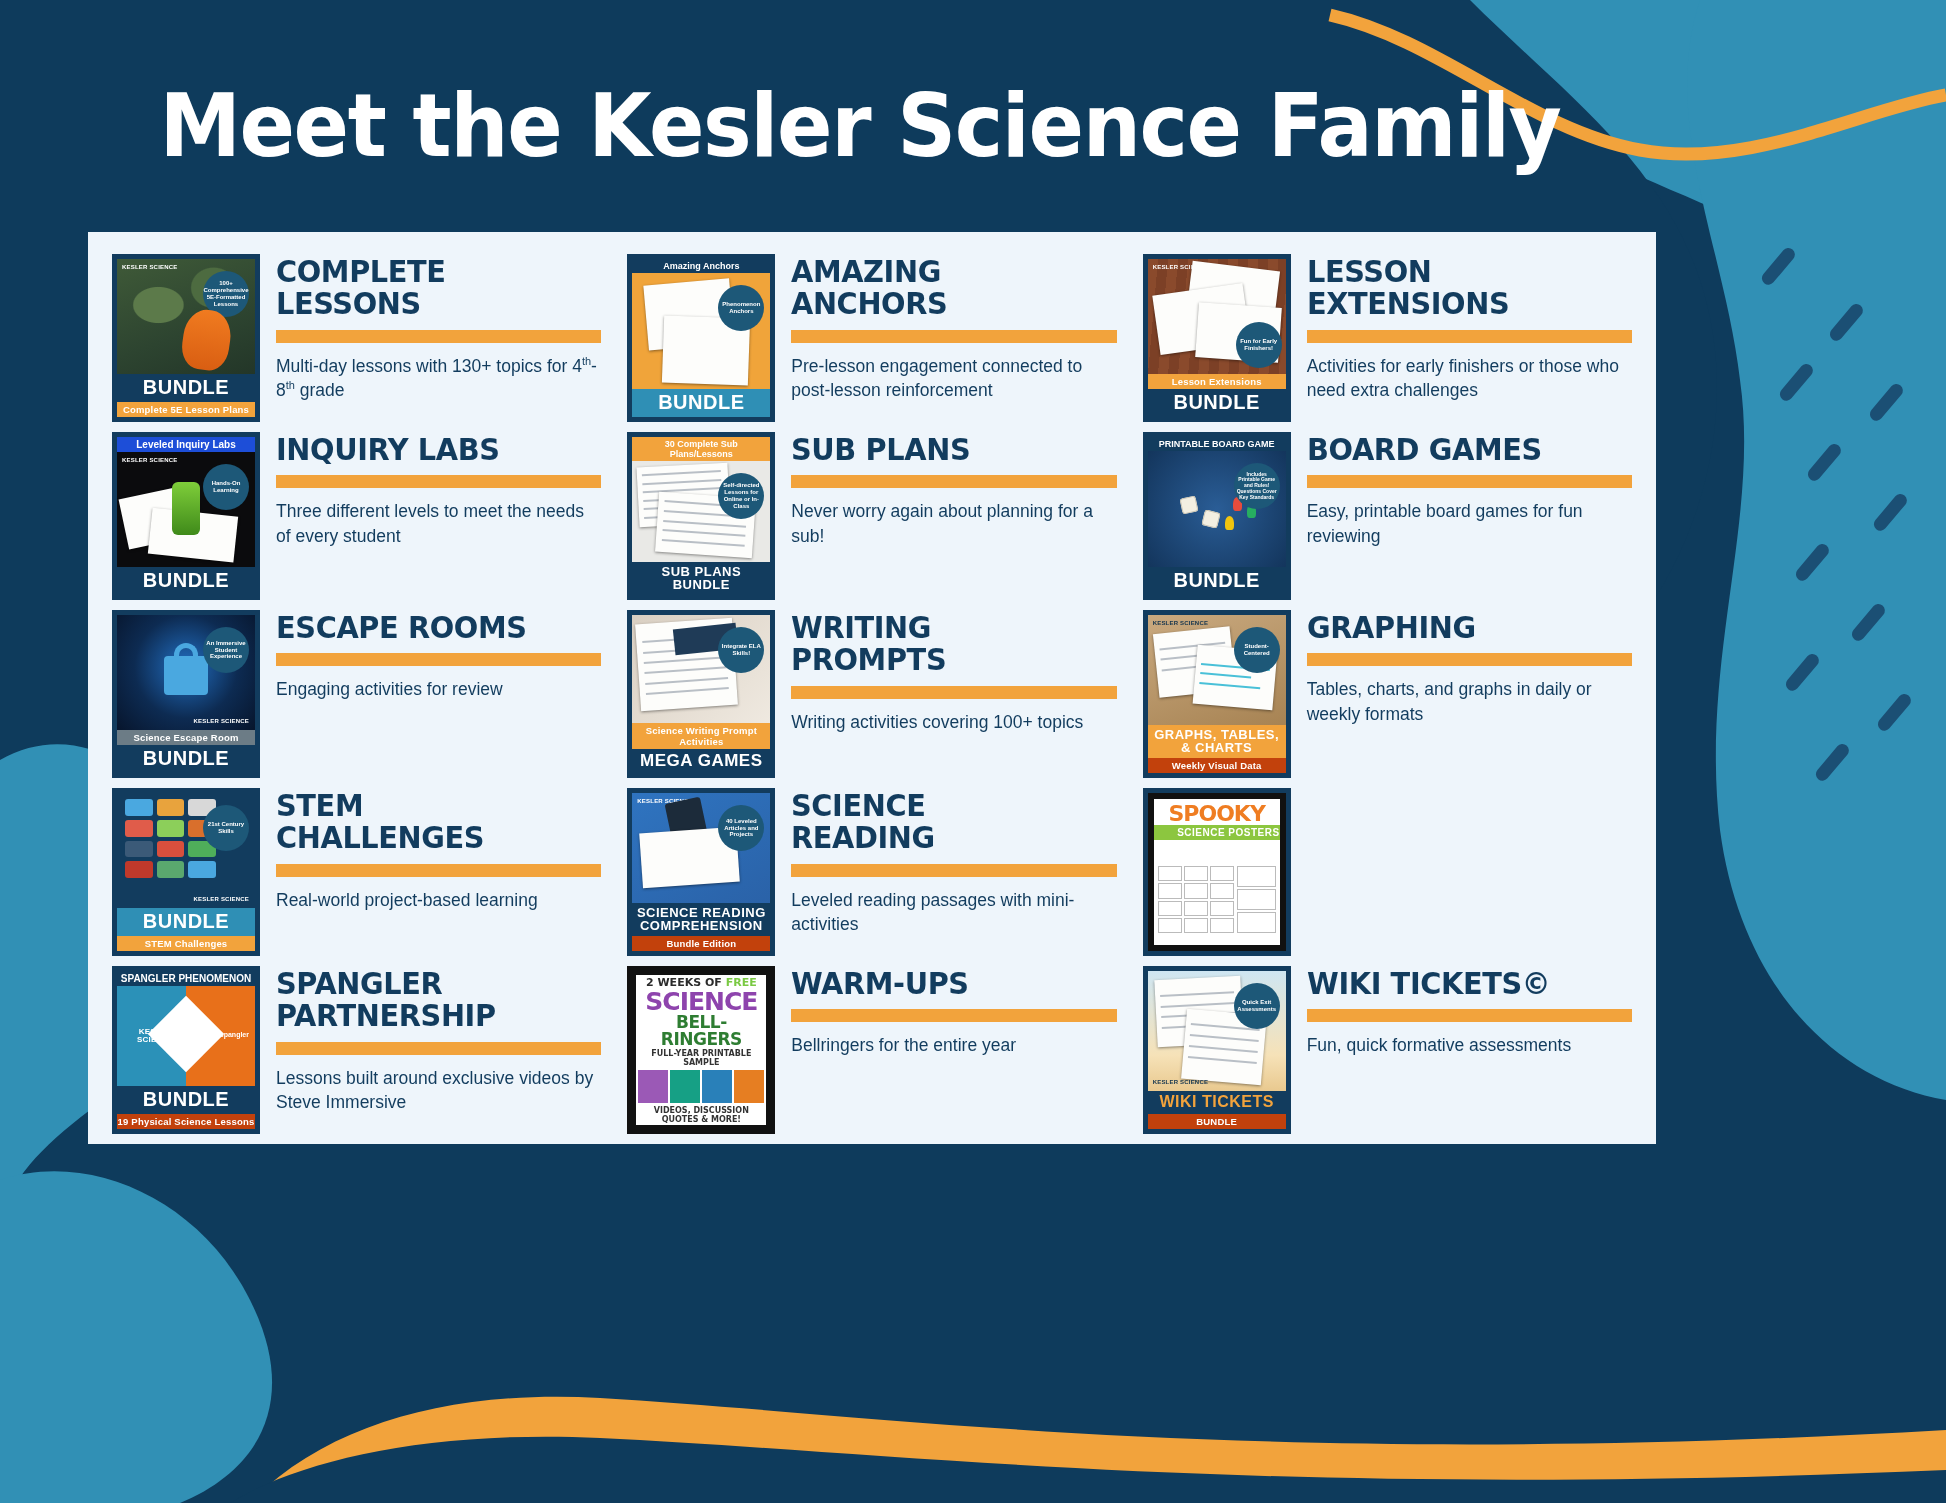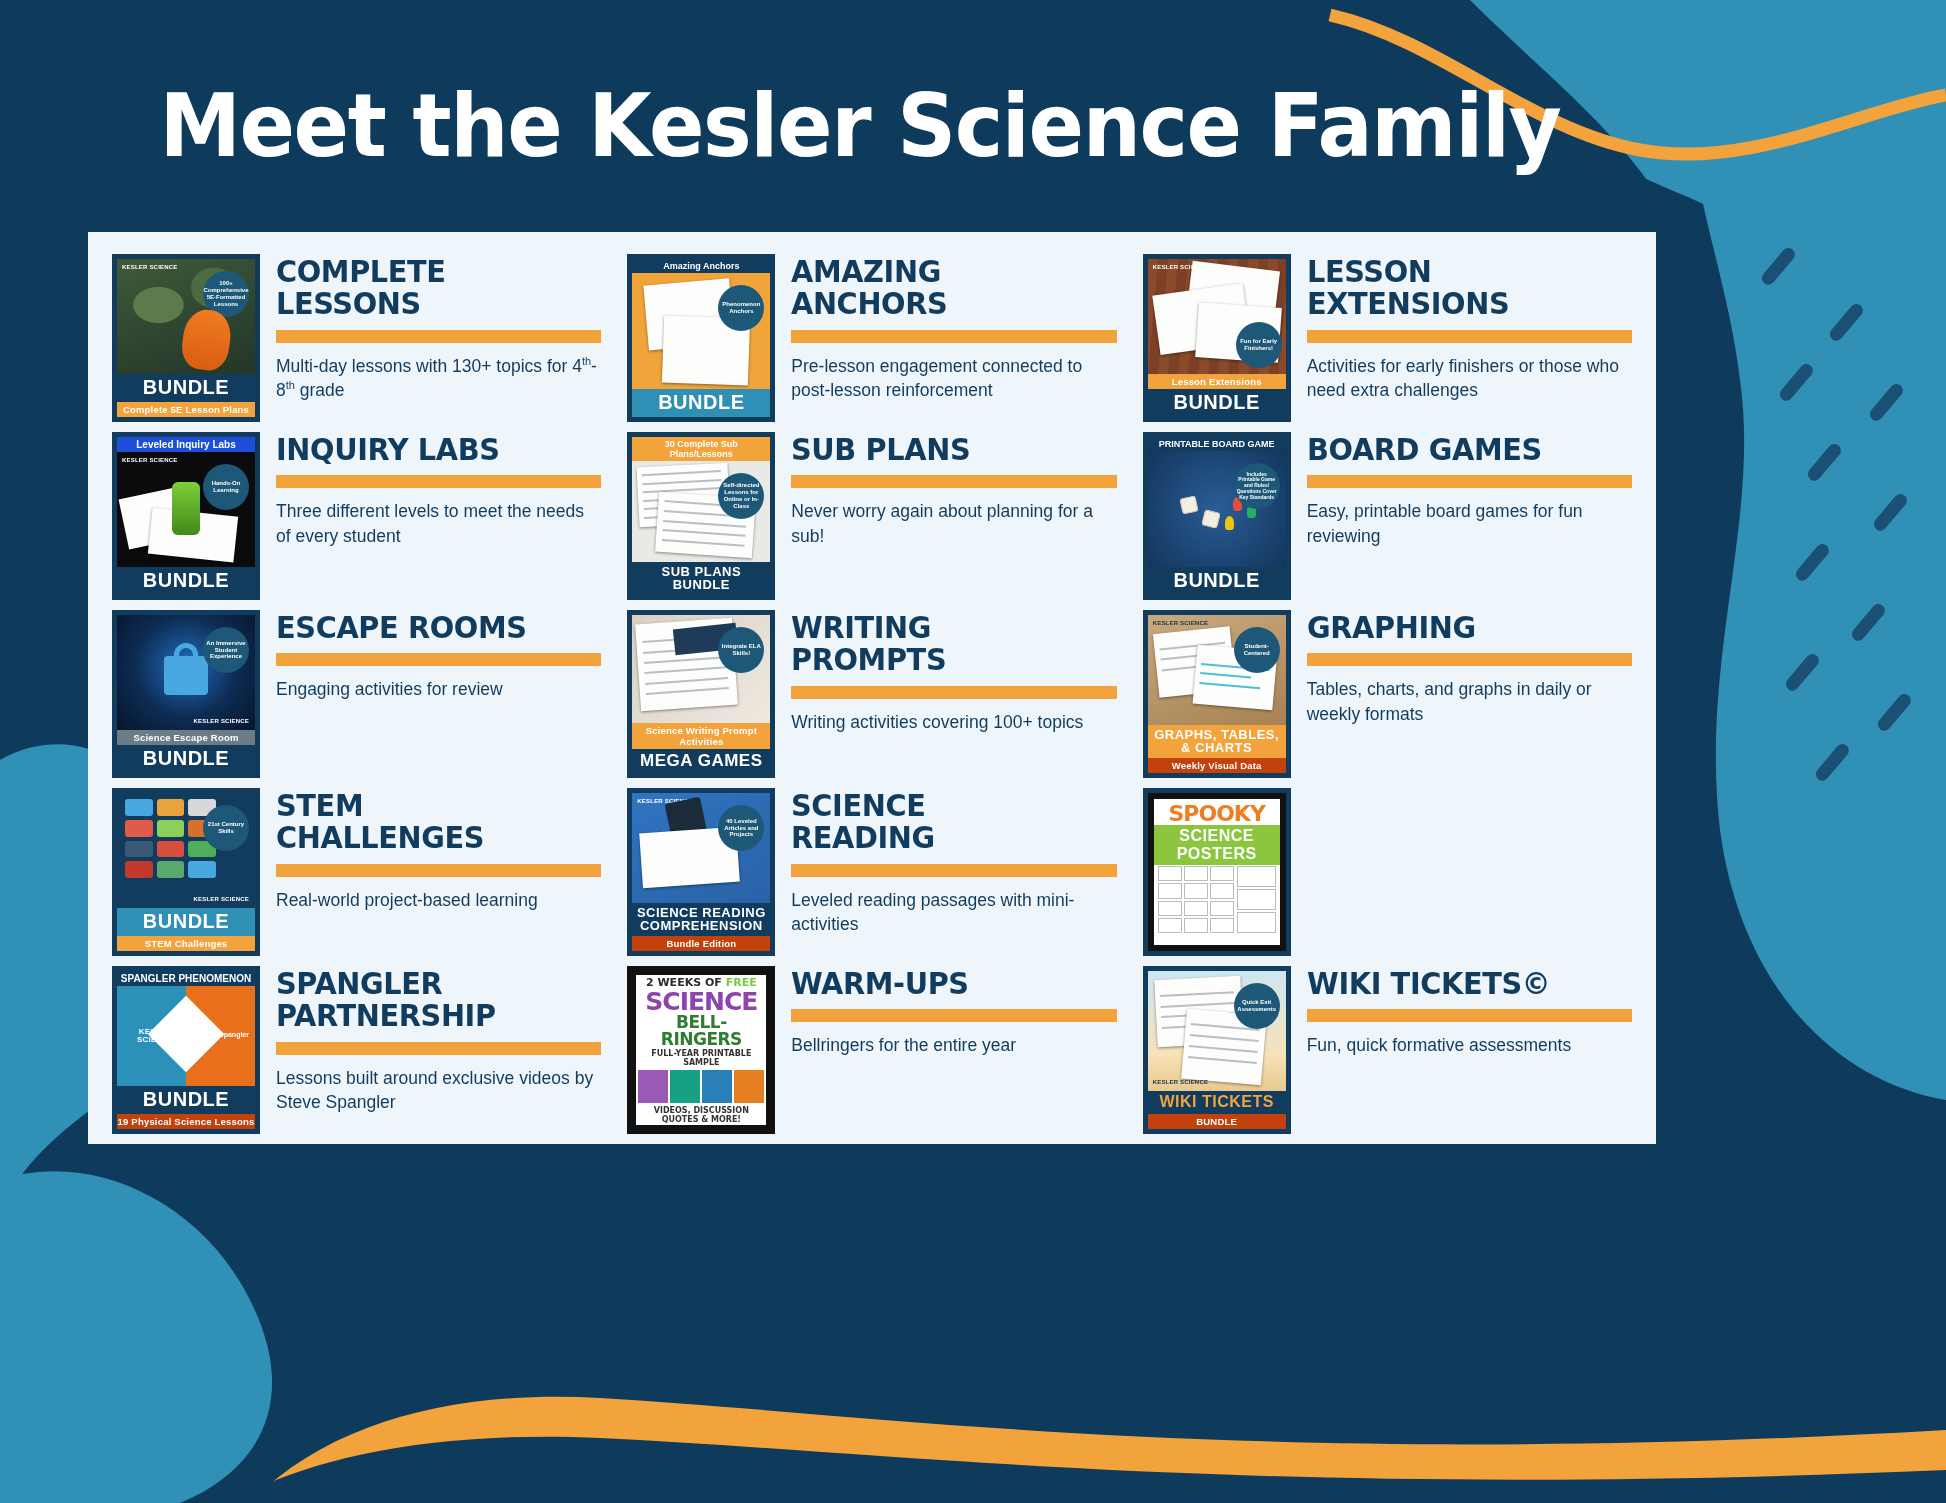--- a/index.html
+++ b/index.html
@@ -149,22 +149,22 @@
           box-shadow: inset 0 0 0 1px #c9c3b2; }
   .pawn { position:absolute; width:9px; height:14px; border-radius:50% 50% 30% 30%; }
 
   .grid-row-icons { position:absolute; inset:6px 8px 30px 8px;
     display:grid; grid-template-columns: repeat(4,1fr); grid-template-rows: repeat(4,1fr); gap:4px; }
   .grid-row-icons i { display:block; border-radius:3px; }
 
   .spooky-head { background:#fff; height:36%; position:relative; }
   .spooky-word { color:#ef7d22; font-family:"DejaVu Sans",sans-serif; font-weight:bold;
      font-size:22px; text-align:center; line-height:1; padding-top:4px; letter-spacing:-1px; }
-  .spooky-sub { background:#8cc63f; color:#fff; font-weight:bold; font-size:16px;
-     text-align:center; letter-spacing:.5px; padding:2px 0; }
+  .spooky-sub { background:#8cc63f; color:#fff; font-weight:bold; font-size:10px;
+     text-align:right; letter-spacing:.5px; padding:2px 0; }
   .poster-grid { position:absolute; left:4px; right:4px; top:46%; bottom:12px;
      display:grid; grid-template-columns: 2fr 1fr; gap:3px; }
   .pg-left { display:grid; grid-template-columns: repeat(3,1fr); grid-template-rows: repeat(4,1fr); gap:2px; }
   .pg-right { display:grid; grid-template-rows: repeat(3,1fr); gap:2px; }
   .pg-left span, .pg-right span { background:#fff; border:1px solid #bbb; display:block; }
 
   .warm-band { text-align:center; font-family:"DejaVu Sans",sans-serif; font-weight:bold; }
   .wb1 { background:#fff; color:#2b2b2b; font-size:11px; padding:1px 0; }
   .wb1 em { color:#7ac943; font-style:normal; }
   .wb2 { background:#fff; color:#8e44ad; font-size:25px; line-height:.95; letter-spacing:-1px; }
@@ -542,21 +542,21 @@
             <div class="spangler-diamond"></div>
           </div>
           <div class="cap">BUNDLE</div>
           <div class="subcap blue">19 Physical Science Lessons</div>
         </div>
       </div>
       <div class="txt">
         <div class="ttl">SPANGLER
 PARTNERSHIP</div>
         <div class="rule"></div>
-        <div class="desc">Lessons built around exclusive videos by Steve Spangler</div>
+        <div class="desc">Lessons built around exclusive videos by Steve Immersive</div>
       </div>
     </div>
 
     <div class="item">
       <div class="thumb" style="border-color:#111;background:#111">
         <div class="inner" style="padding:4px">
           <div class="warm-band wb1">
             <span>2 WEEKS OF</span>
             <em>FREE</em>
           </div>

